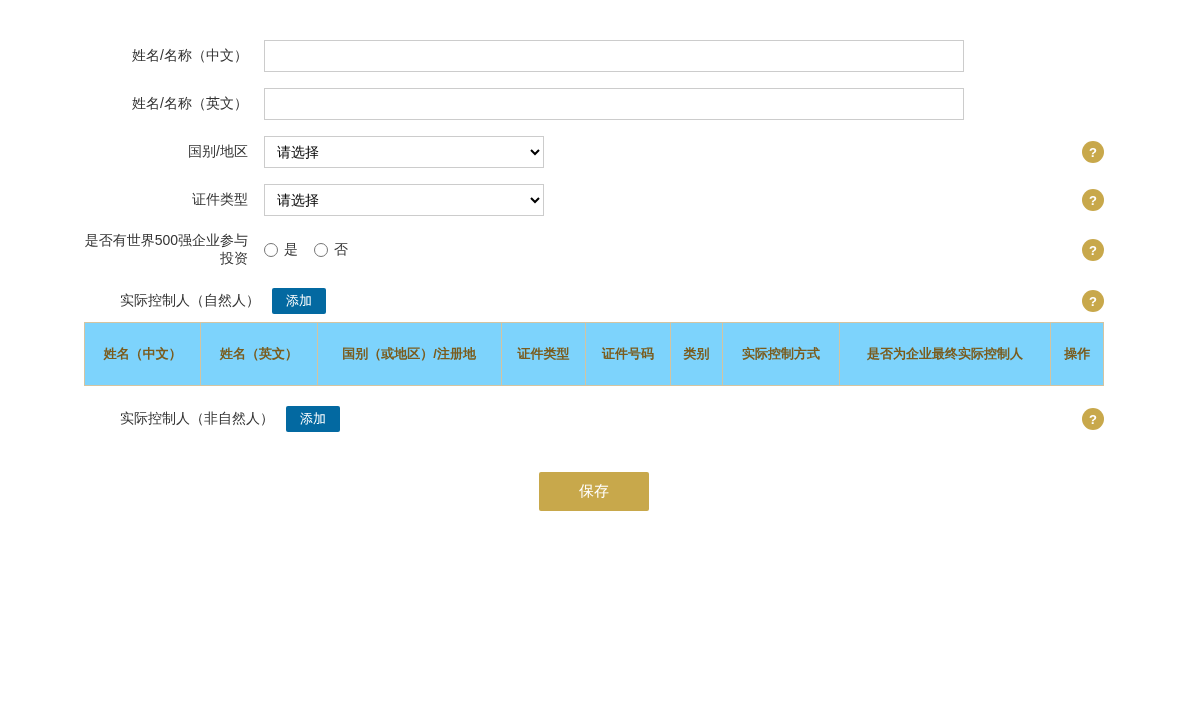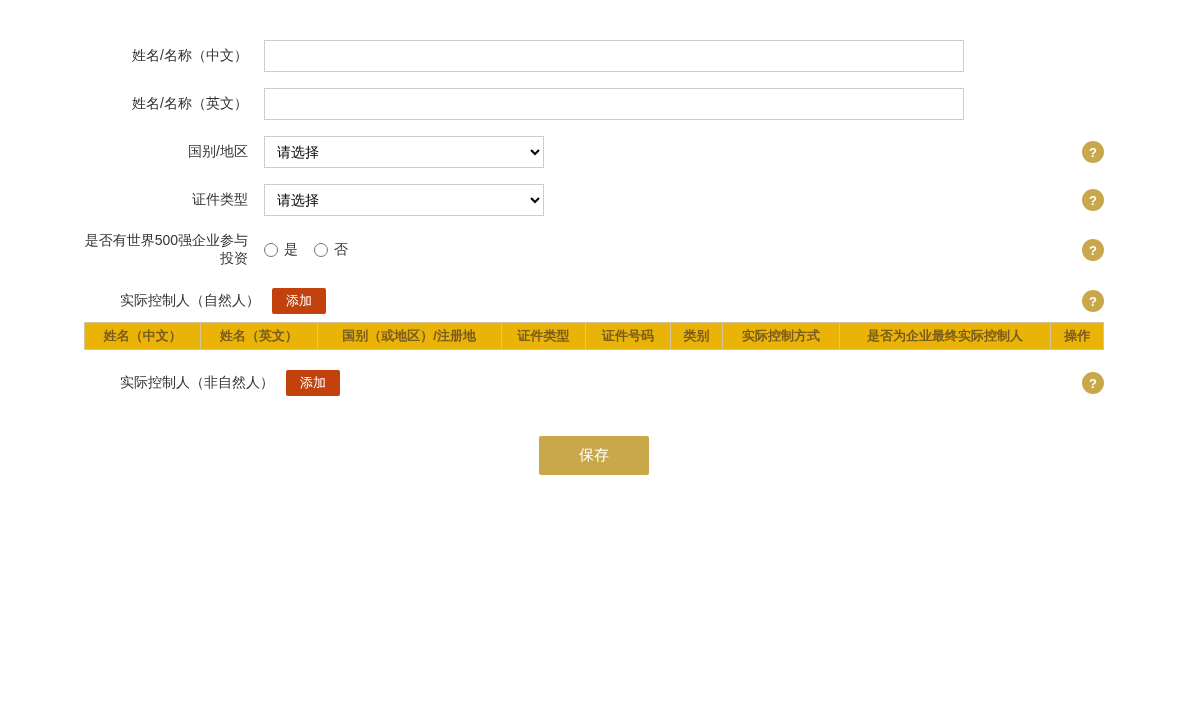--- a/index.html
+++ b/index.html
@@ -94,45 +94,45 @@
       height: 14px;
     }
 
     .section-title {
       font-size: 14px;
       color: #333;
       font-weight: normal;
     }
 
     .add-btn {
-      background-color: #c2410c;
+      background-color: #0369a1;
       color: white;
       border: none;
       padding: 4px 14px;
       font-size: 13px;
       cursor: pointer;
       border-radius: 2px;
       margin-left: 12px;
       font-family: "Microsoft YaHei", sans-serif;
     }
 
     
     .data-table {
       width: 100%;
       border-collapse: collapse;
       margin-bottom: 20px;
       background-color: #f5ede0;
     }
 
     .data-table th {
-      background-color: #eab308;
+      background-color: #7dd3fc;
       color: #7a5c1e;
       font-weight: bold;
       text-align: center;
-      padding: 4px 8px;
+      padding: 22px 8px;
       font-size: 13px;
       border: 1px solid #d4c4a0;
       line-height: 1.4;
     }
 
     
     .bottom-buttons {
       display: flex;
       justify-content: center;
       gap: 48px;

